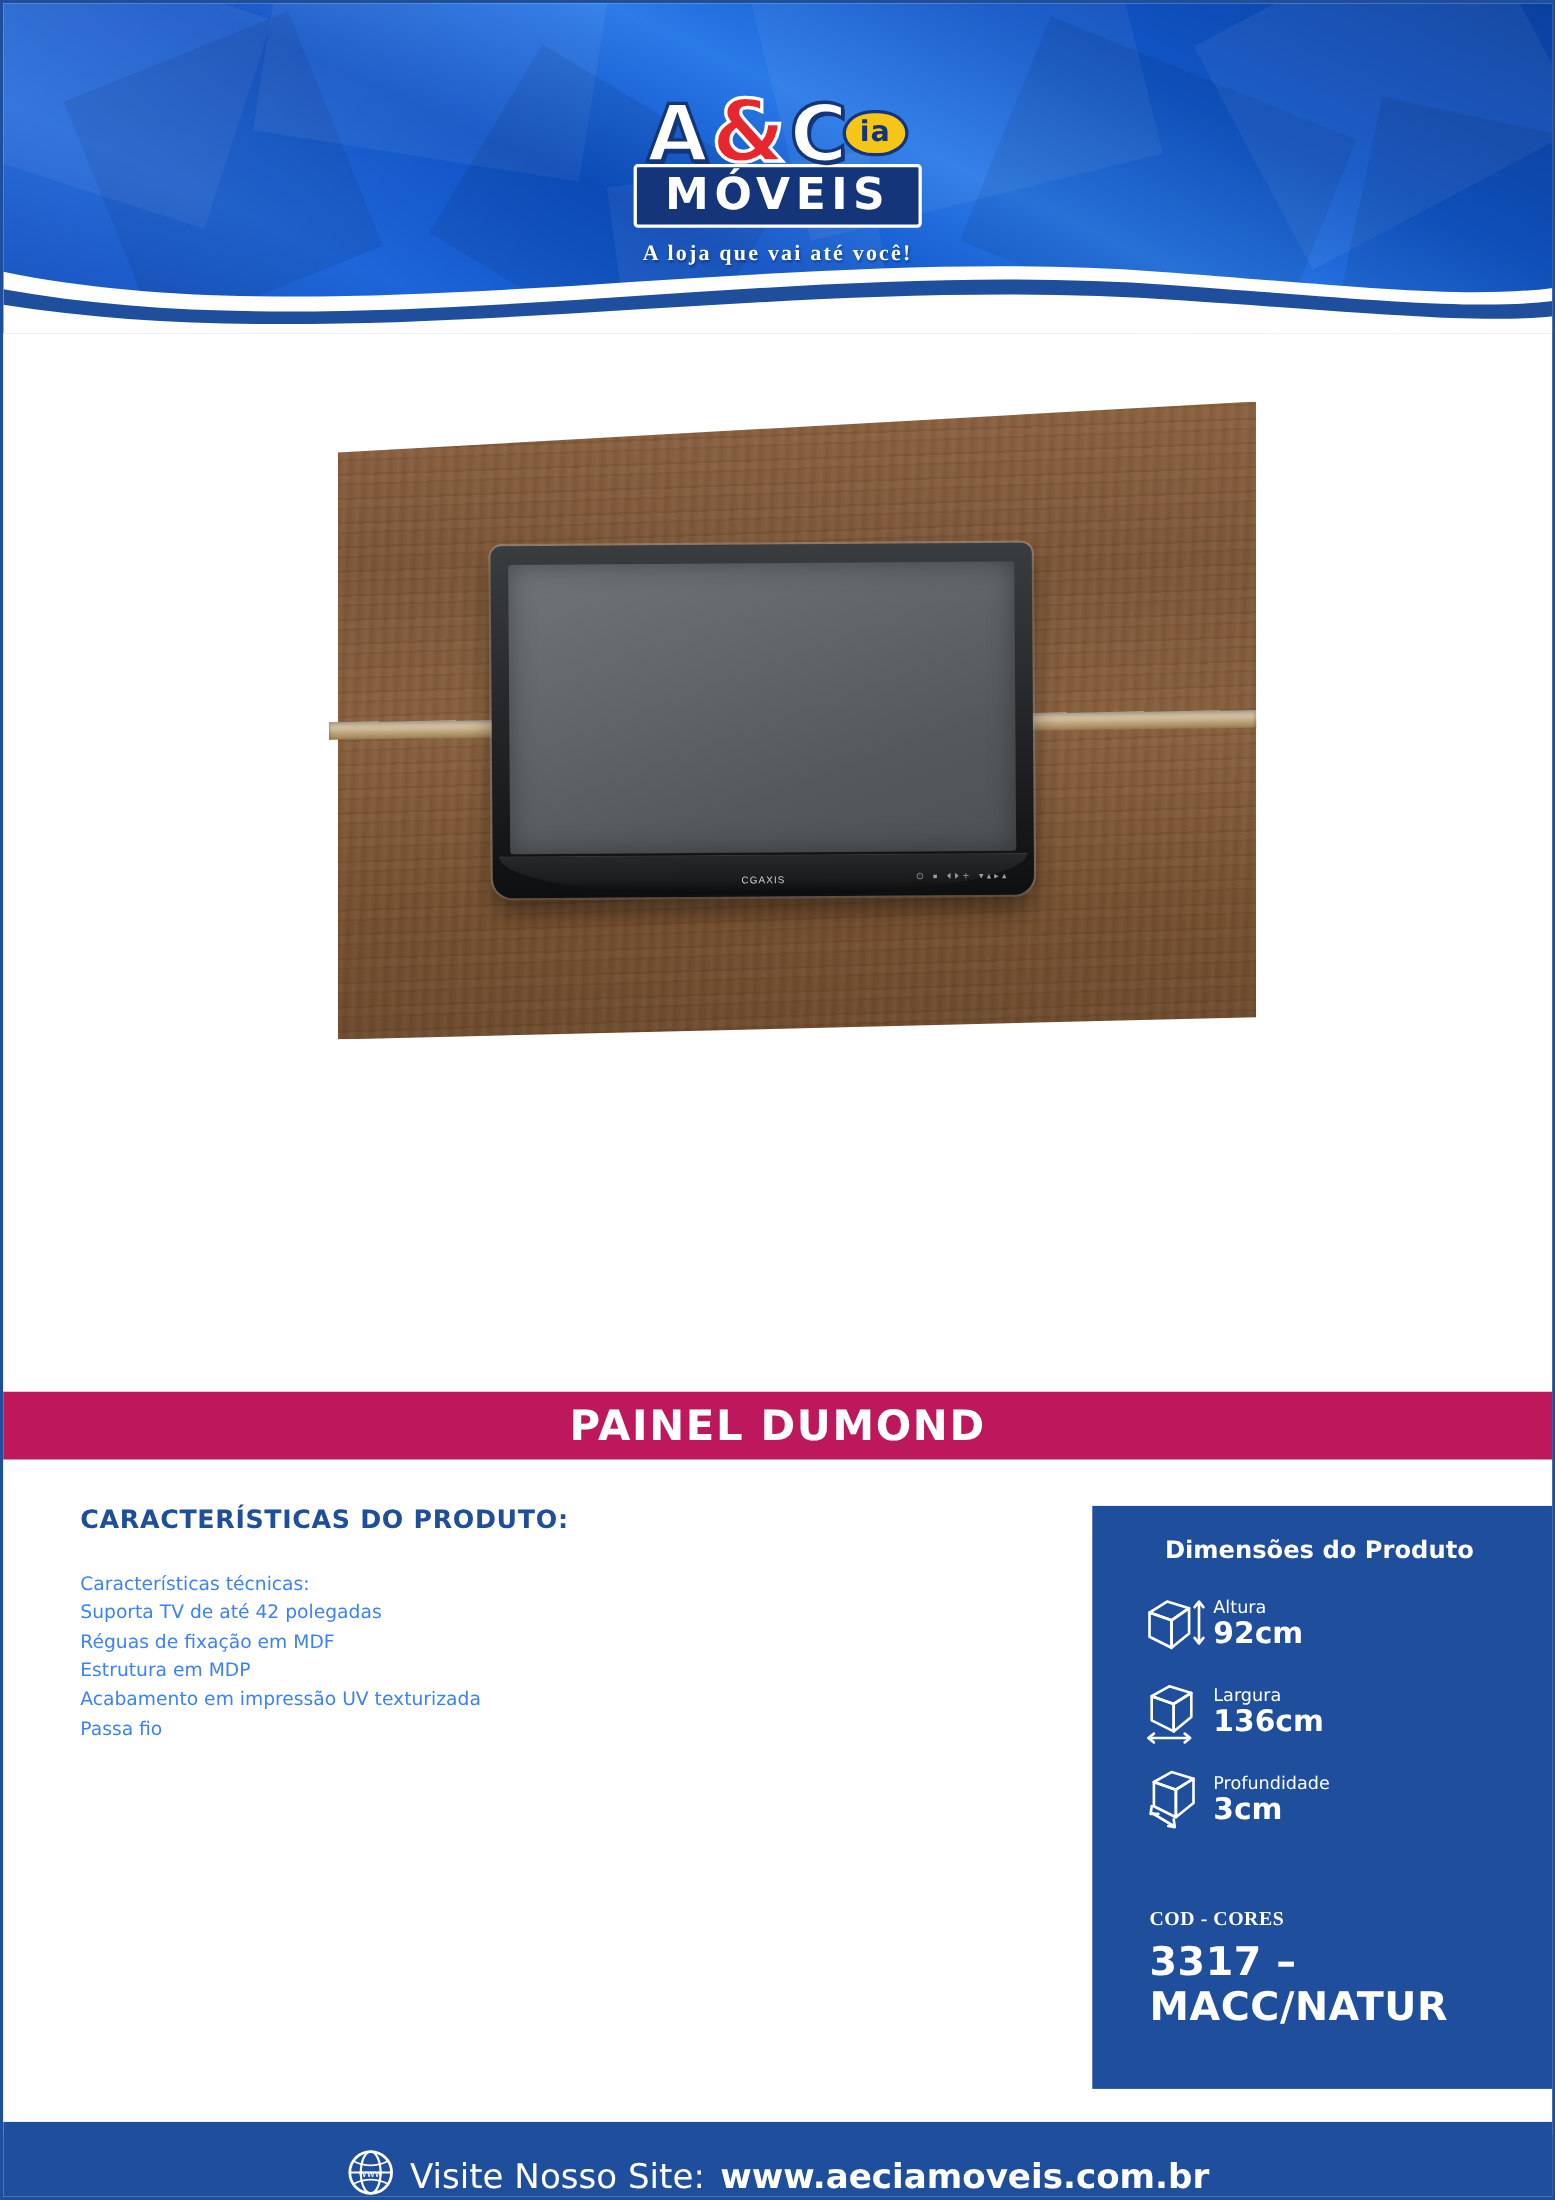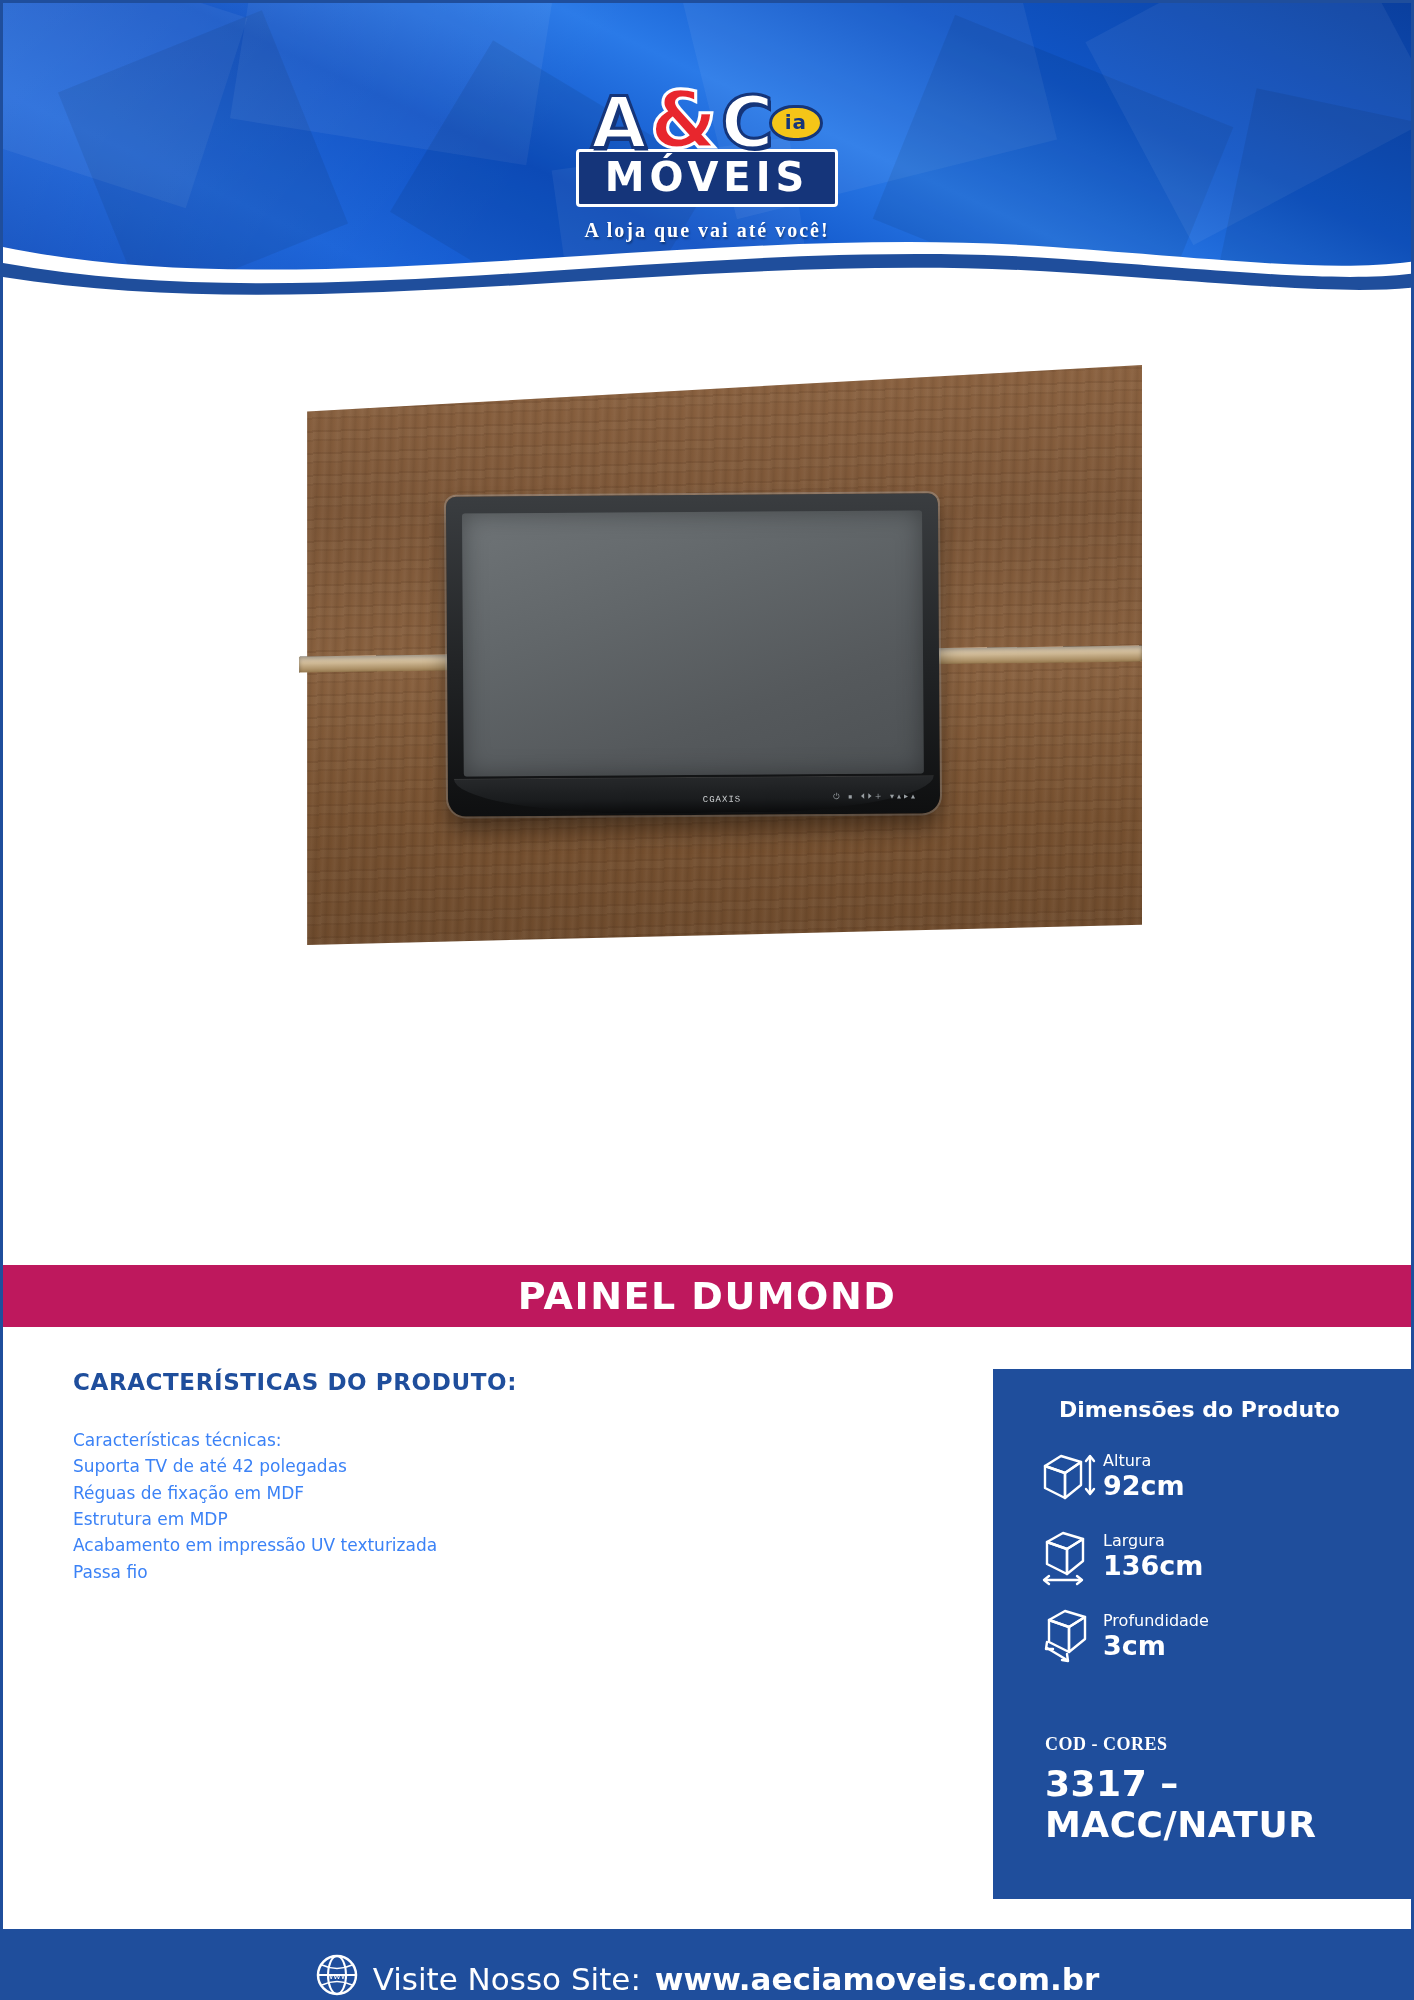--- a/index.html
+++ b/index.html
@@ -77,21 +77,21 @@
     -webkit-text-stroke: 3px #15357a;
     text-shadow: 2px 3px 0 #15357a;
     font-size: 72px;
   }
   .logo-ia {
     display: inline-block;
     background: #f5c518;
     color: #15357a;
     border: 3px solid #15357a;
     border-radius: 50%/55%;
-    font-size: 20px;
+    font-size: 26px;
     padding: 4px 13px 6px;
     vertical-align: 18px;
     margin-left: -6px;
   }
   .logo-row2 {
     margin-top: -10px;
     background: #15357a;
     border: 3px solid #ffffff;
     border-radius: 4px;
     padding: 5px 26px 7px;
@@ -186,23 +186,22 @@
     border-radius: 0 0 40% 40% / 0 0 100% 100%;
     border-top: 1px solid rgba(255,255,255,0.18);
   }
   .tv-brand {
     position: absolute;
     left: 50%; bottom: 10px;
     transform: translateX(-50%);
     color: #cfd2d4;
     font-size: 9px;
     letter-spacing: 1px;
-    font-family: Liberation Mono, monospace;
+    font-family: Liberation Sans, sans-serif;
     white-space: nowrap;
-    margin-left: 28px;
   }
   .tv-ctrls {
     position: absolute;
     right: 22px; bottom: 12px;
     color: #9aa0a4;
     font-size: 8px;
     letter-spacing: 3px;
     font-family: "DejaVu Sans", sans-serif;
   }
 

